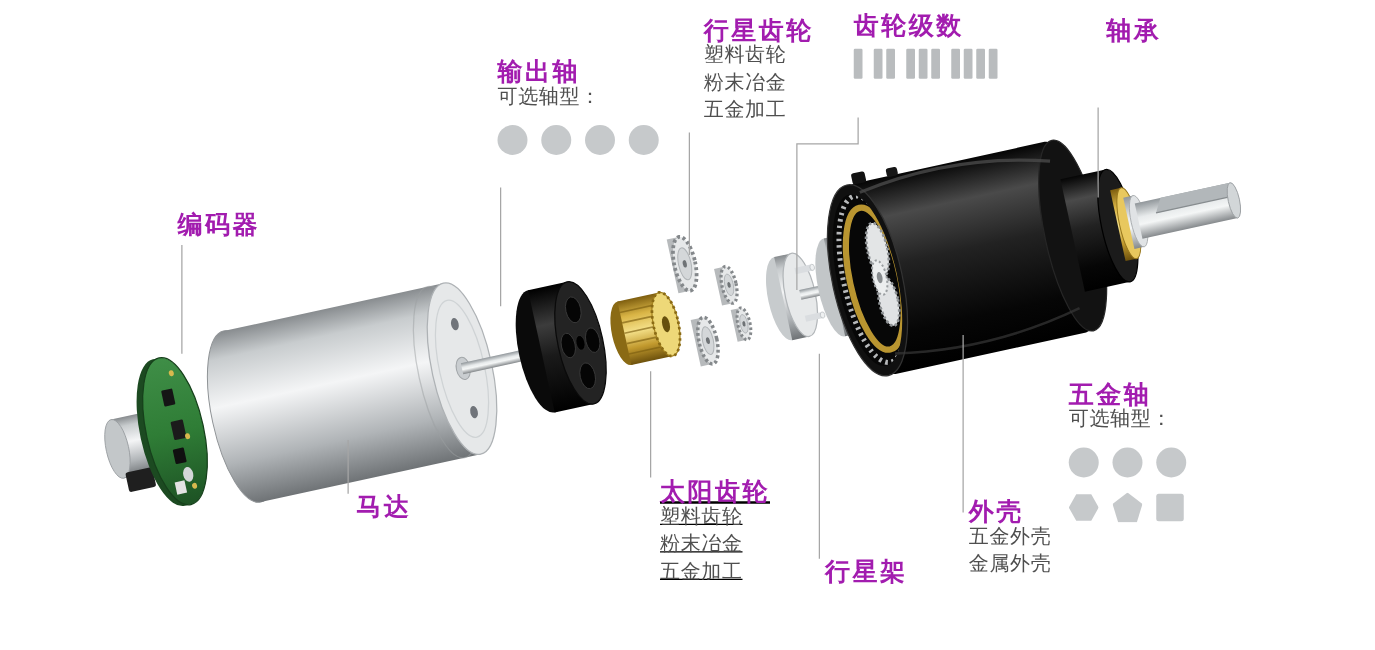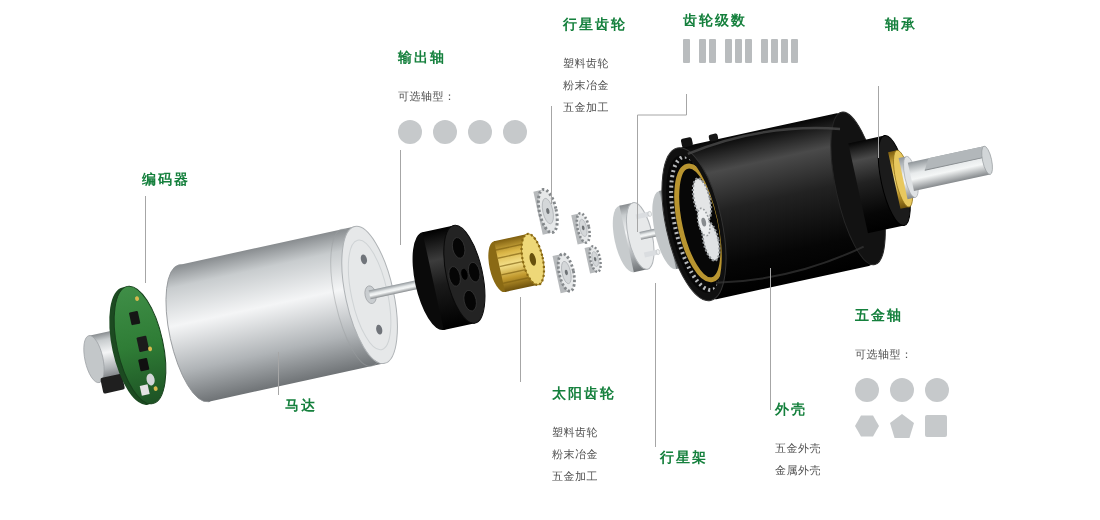--- a/index.html
+++ b/index.html
@@ -3,24 +3,24 @@
 <meta charset="utf-8">
 <style>
   html,body{margin:0;padding:0;background:#fff;}
   .stage{
     position:relative;width:1100px;height:520px;background:#ffffff;overflow:hidden;
     font-family:"DejaVu Sans","Liberation Sans",sans-serif;
   }
   .art{position:absolute;left:0;top:0;width:1100px;height:520px;}
   .lbl{position:absolute;}
   .lbl h3{
-    margin:0;font-size:14px;font-weight:700;color:#15803d;
+    margin:0;font-size:20px;font-weight:700;color:#a21caf;
     letter-spacing:2px;line-height:18px;white-space:nowrap;
   }
-  .sub{margin-top:20px;font-size:11px;color:#4f4f4f;letter-spacing:0.5px;line-height:22px;}
+  .sub{margin-top:0;font-size:16px;color:#4f4f4f;letter-spacing:0.5px;line-height:22px;}
   .sub div{white-space:nowrap;}
   
   .shape-row{display:flex;gap:11px;margin-top:12px;align-items:center;}
   .shp{width:24px;height:24px;background:#c6c9cb;flex:0 0 auto;}
   .shp.circle{border-radius:50%;}
   .shp.hexagon{clip-path:polygon(25% 6%,75% 6%,100% 50%,75% 94%,25% 94%,0% 50%);}
   .shp.pentagon{clip-path:polygon(50% 0%,100% 38%,81% 100%,19% 100%,0% 38%);}
   .shp.square{width:22px;height:22px;border-radius:2px;}
   
   .bars{display:flex;align-items:flex-end;margin-top:10px;}
@@ -276,21 +276,21 @@
   </div>
 
   <div class="lbl" style="left:885px;top:15px;">
     <h3>轴承</h3>
   </div>
 
   <div class="lbl" style="left:285px;top:396px;">
     <h3>马达</h3>
   </div>
 
-  <div class="lbl" style="left:552px;top:384px;">
+  <div class="lbl" style="left:528px;top:384px;text-decoration:underline;">
     <h3>太阳齿轮</h3>
     <div class="sub">
       <div>塑料齿轮</div>
       <div>粉末冶金</div>
       <div>五金加工</div>
     </div>
   </div>
 
   <div class="lbl" style="left:660px;top:448px;">
     <h3>行星架</h3>

